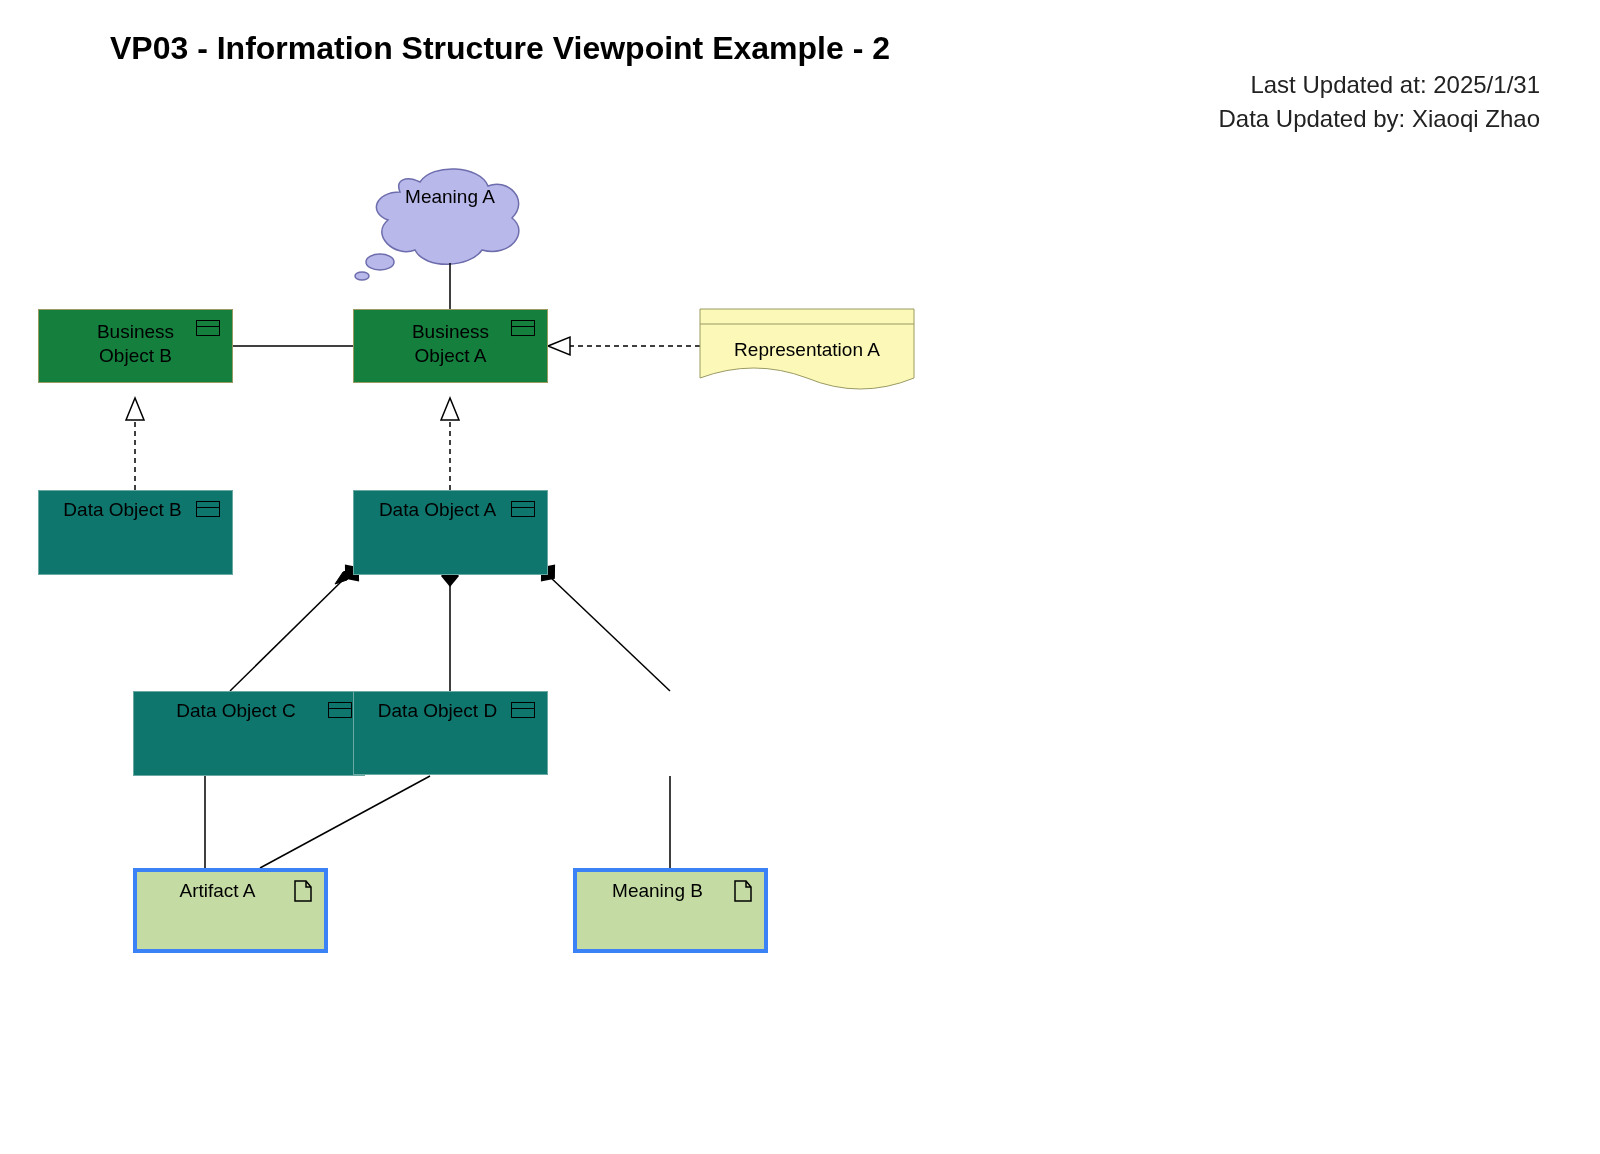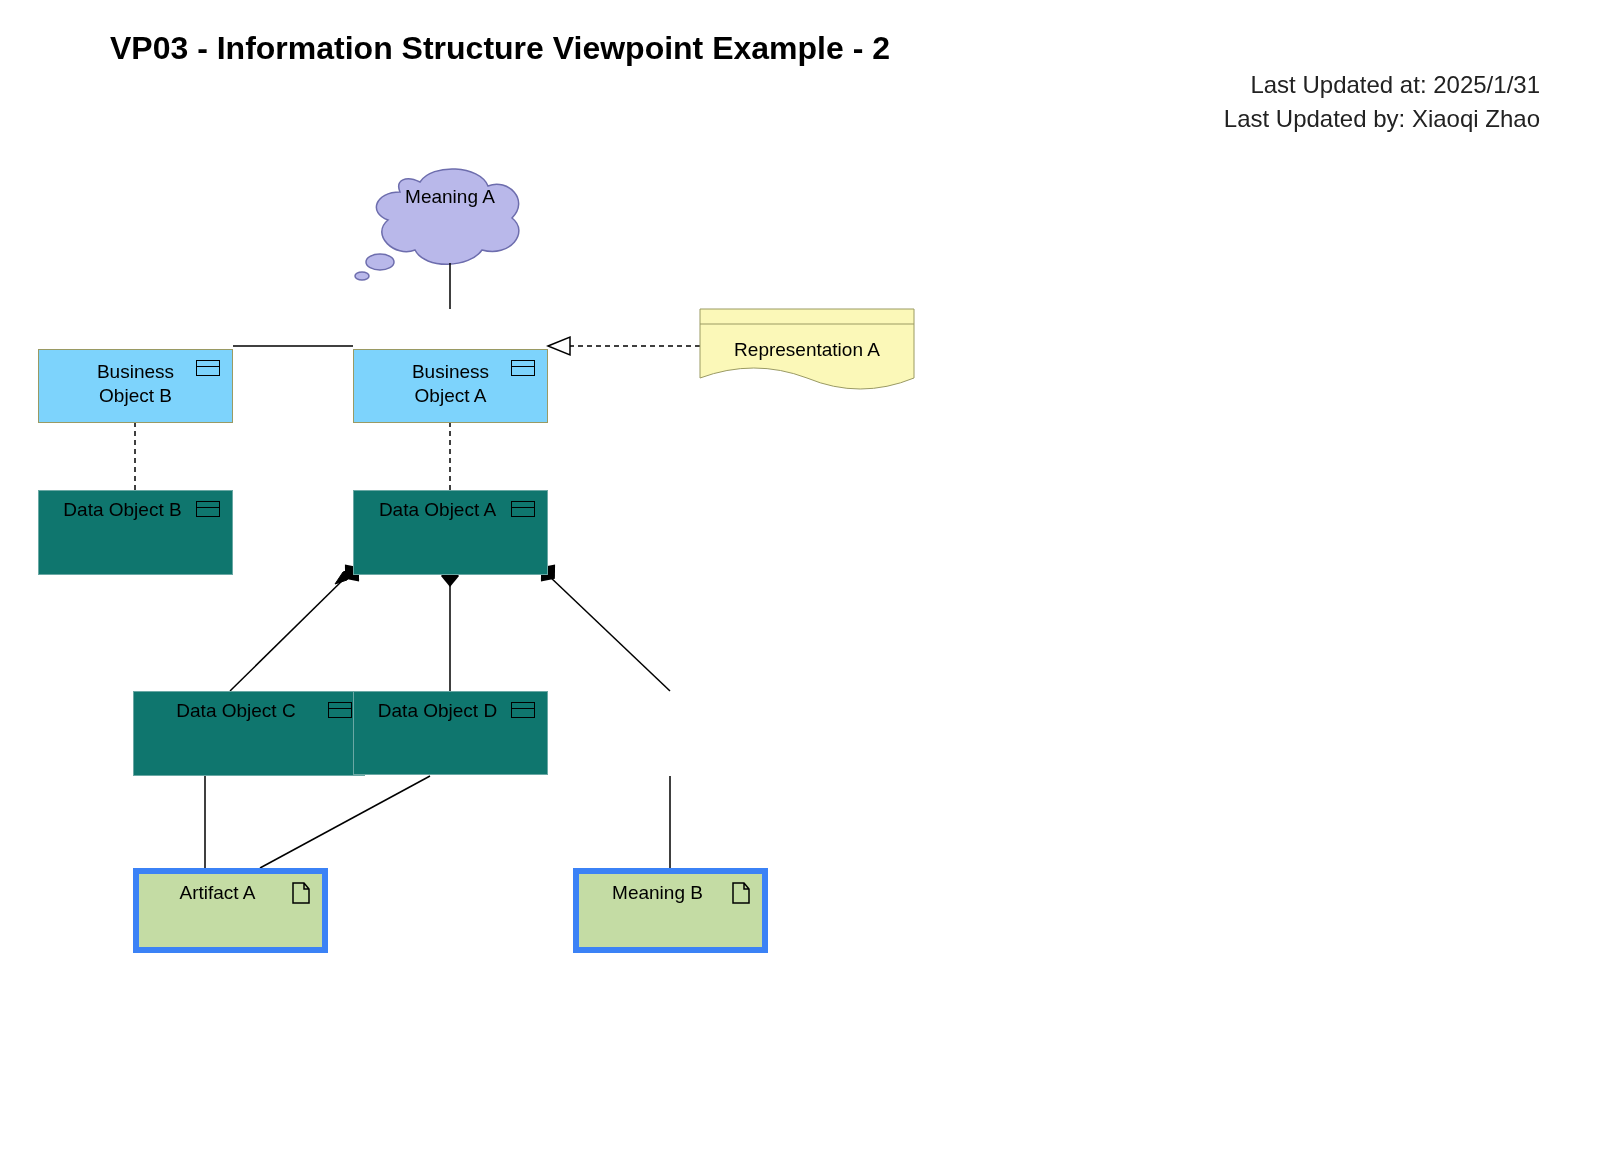--- a/index.html
+++ b/index.html
@@ -34,23 +34,22 @@
     width: 1600px;
     height: 1154px;
   }
   .node {
     position: absolute;
     box-sizing: border-box;
     font-size: 19px;
   }
   
   .biz {
-    background: #7dd3fc;
+    background: #15803d;
     border: 1px solid #9a9a63;
-    margin-top: 40px;
   }
   .biz .label {
     position: absolute;
     text-align: center;
     top: 10px;
     left: 0; right: 0;
     line-height: 1.25;
   }
   .biz-icon {
     position: absolute;
@@ -86,21 +85,21 @@
   .data-icon::before {
     content: "";
     position: absolute;
     top: 0; left: 0; right: 0;
     height: 5px;
     border-bottom: 1.5px solid #000;
   }
   
   .artifact {
     background: #c4dca4;
-    border: 6px solid #3b82f6;
+    border: 4px solid #3b82f6;
   }
   .artifact .label {
     position: absolute;
     top: 8px; left: 0; right: 0;
     text-align: center;
     padding-right: 26px;
   }
   .artifact-icon {
     position: absolute;
     top: 8px; right: 12px;
@@ -118,21 +117,21 @@
 </head>
 <body>
 
 <div class="title">VP03 - Information Structure Viewpoint Example - 2</div>
 
 <div class="meta">
   <div>
     <span>Last Updated at: </span><span>2025/1/31</span>
   </div>
   <div>
-    <span>Last Updated by: </span><span>Xiaoqi Zhao</span>
+    <span>Data Updated by: </span><span>Xiaoqi Zhao</span>
   </div>
 </div>
 
 <div class="canvas">
 
   <svg width="1600" height="1154">
 
     <g>
       <path d="M 400 192
                C 375 192, 368 213, 388 220

